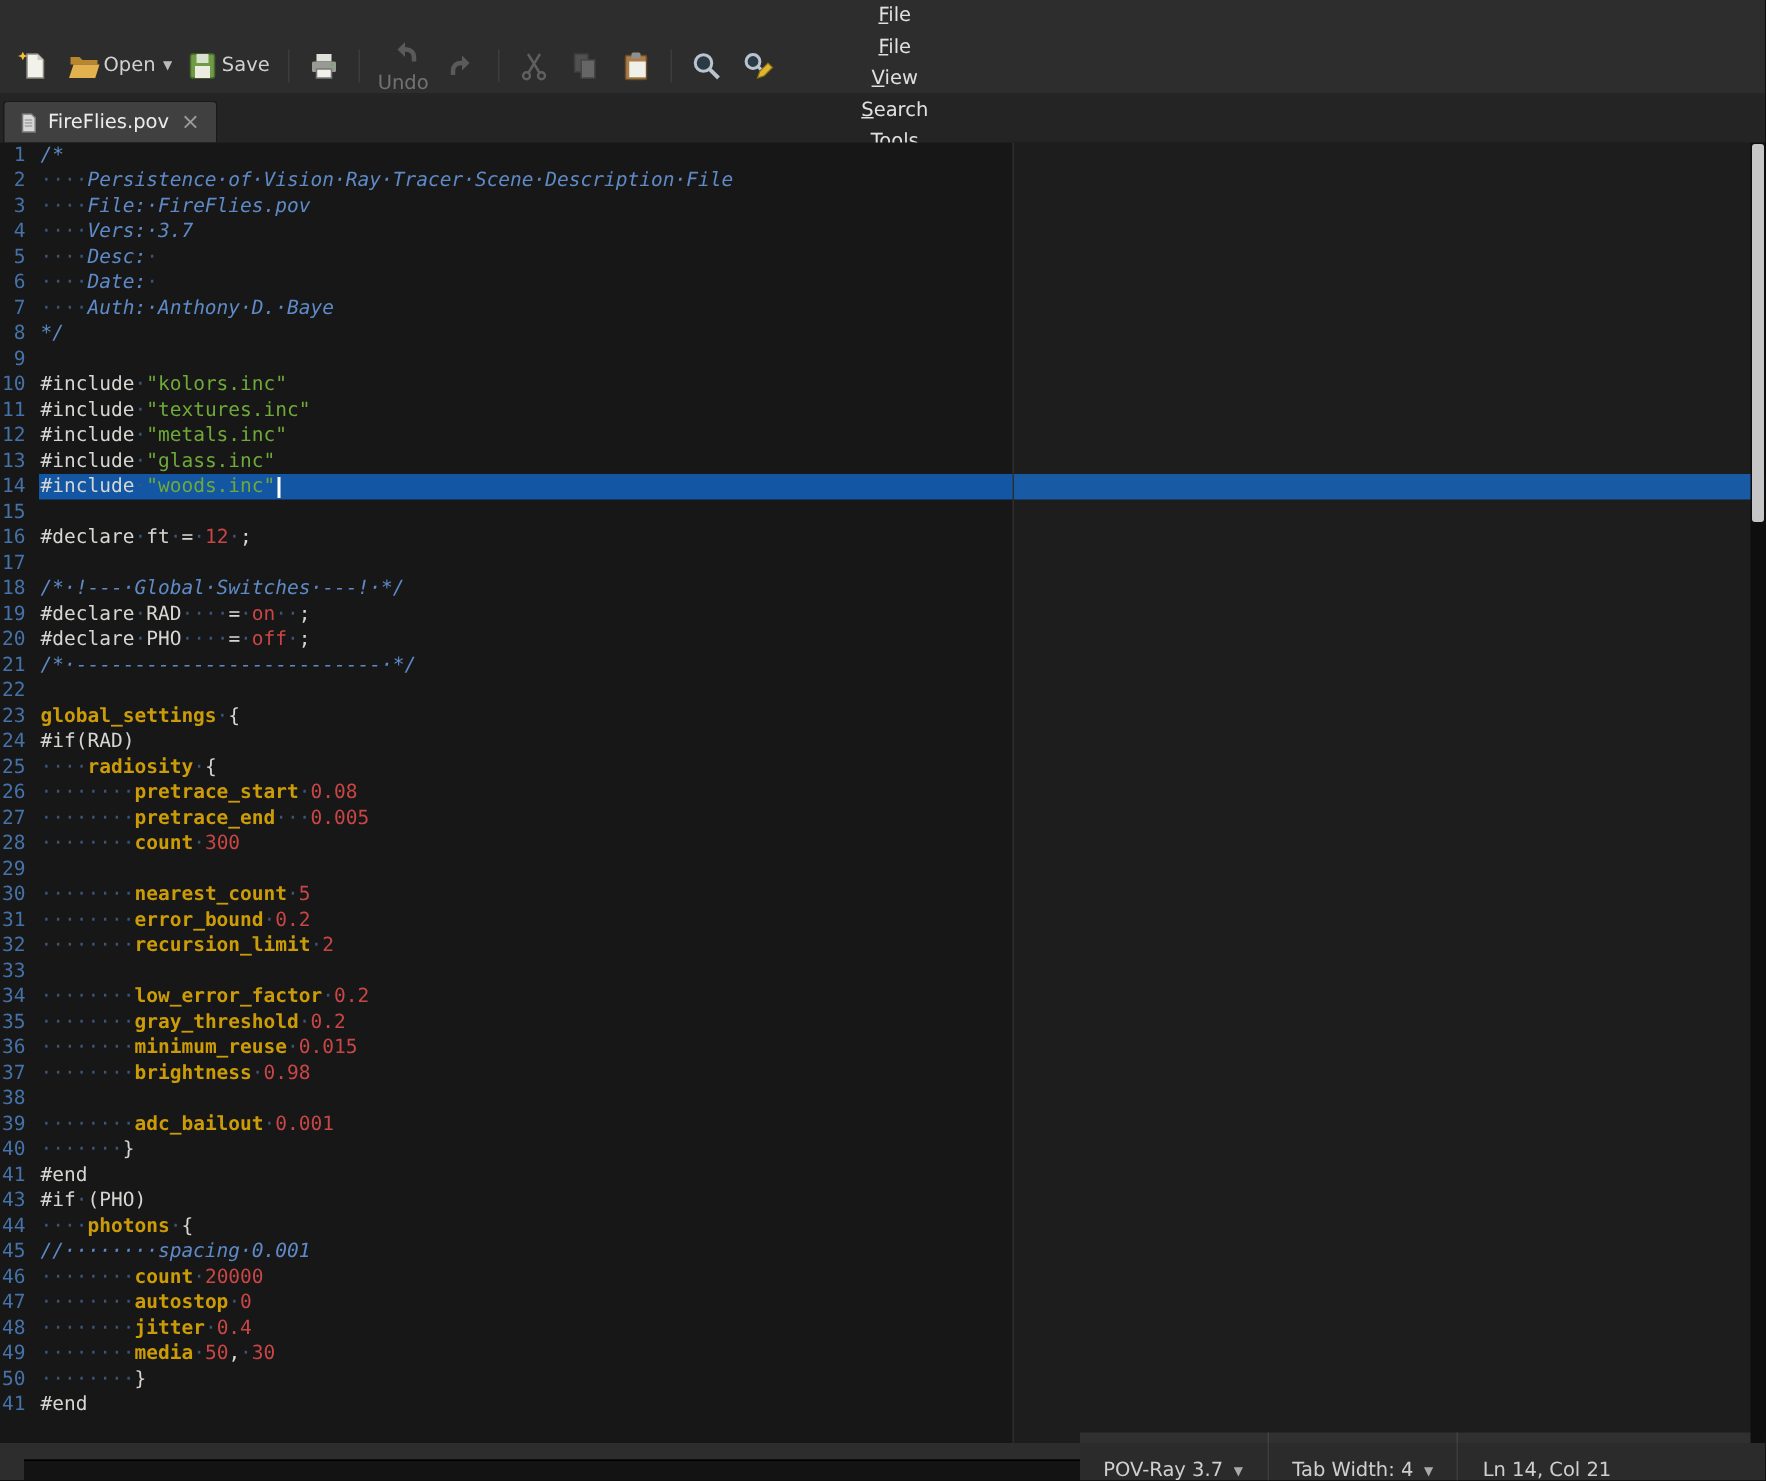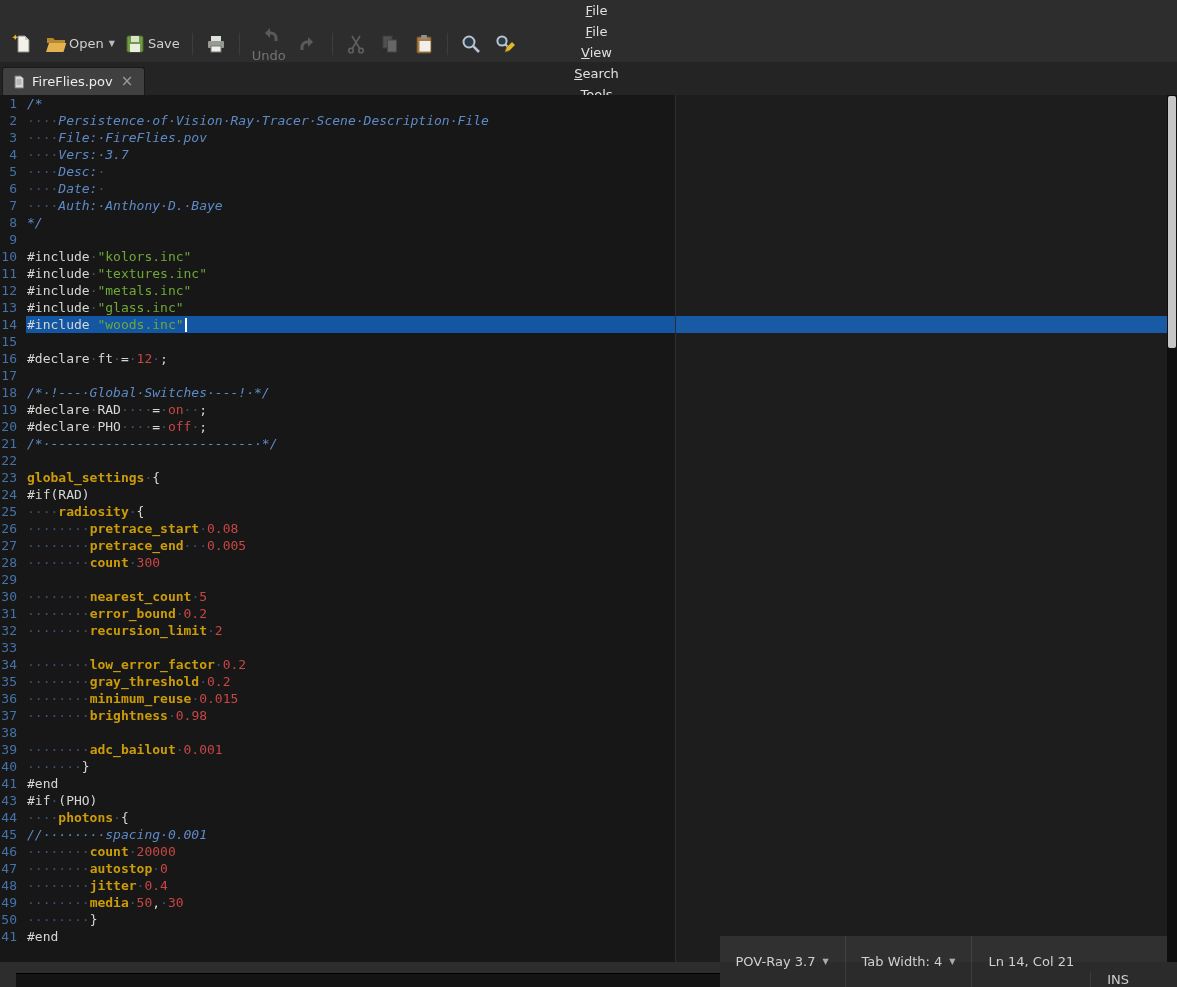--- a/index.html
+++ b/index.html
@@ -48,21 +48,21 @@
   .tok-cmt { color:var(--comment,#5e8ac7); font-style:italic; }
   .tok-str { color:var(--string,#6fa938); }
   .tok-fn  { color:var(--keyword_fn,#cc9c08); font-weight:bold;margin-top:30px; }
   .tok-num { color:var(--number,#c94646); }
   .tok-ws  { color:var(--whitespace_dot,#3b5577); }
   .scrollbar { position:absolute; right:0; top:0; bottom:0; width:10px; background:#0e0e0e; z-index:3; }
   .thumb { position:absolute; top:1px; left:1px; width:8px; height:252px; background:#c6c6c6; border-radius:2px; }
   
   .statusbar { position:absolute; left:16px; right:0; bottom:0; height:14px;
                background:#131313; border-top:1px solid #000;
-               display:flex; justify-content:flex-end; align-items:flex-end; }
+               display:flex; justify-content:flex-end; align-items:center; }
   .status-group { display:flex; align-items:stretch; background:#2b2b2b; }
   .status-item { display:flex; align-items:center; gap:7px; padding:0 16px;
                  border-left:1px solid #3c3c3c; color:#cfcfcf; white-space:nowrap; }
   .status-item:first-child { border-left:none; }
   .status-item .drop { font-size:8px; color:#aaa; }
   .status-item.ins { padding-right:48px;margin-top:36px; }
 </style>
 </head>
 <body>
 

